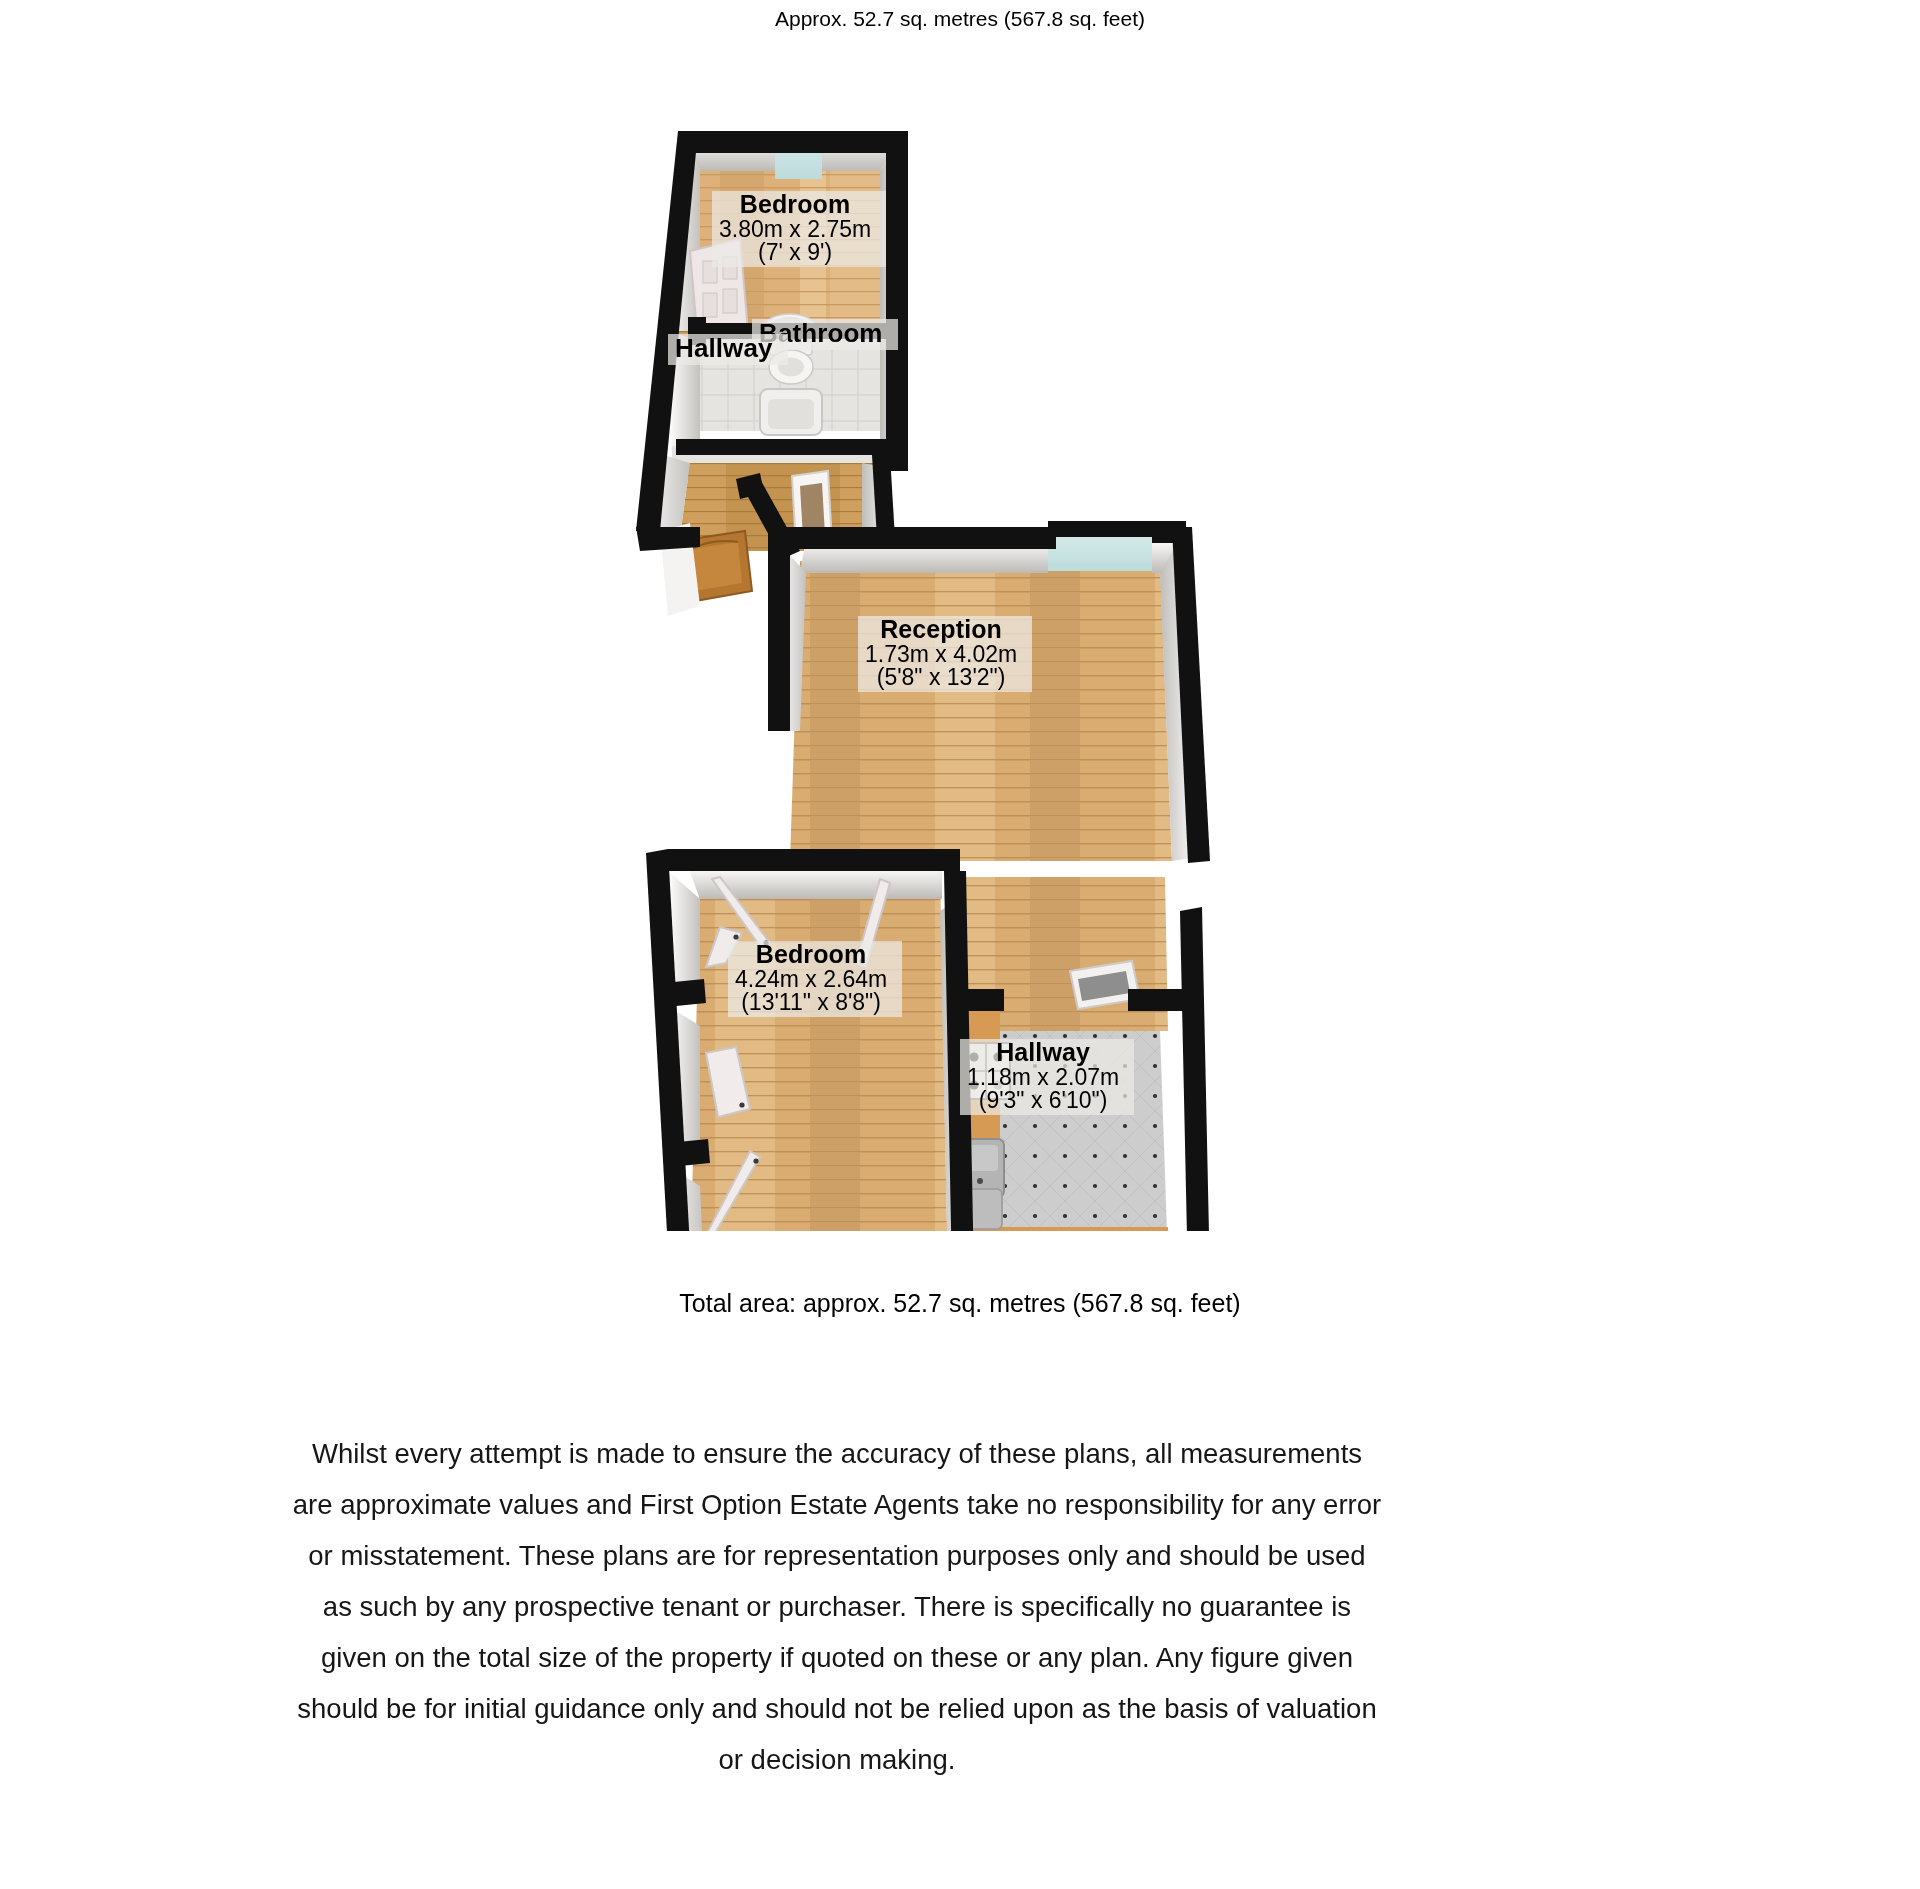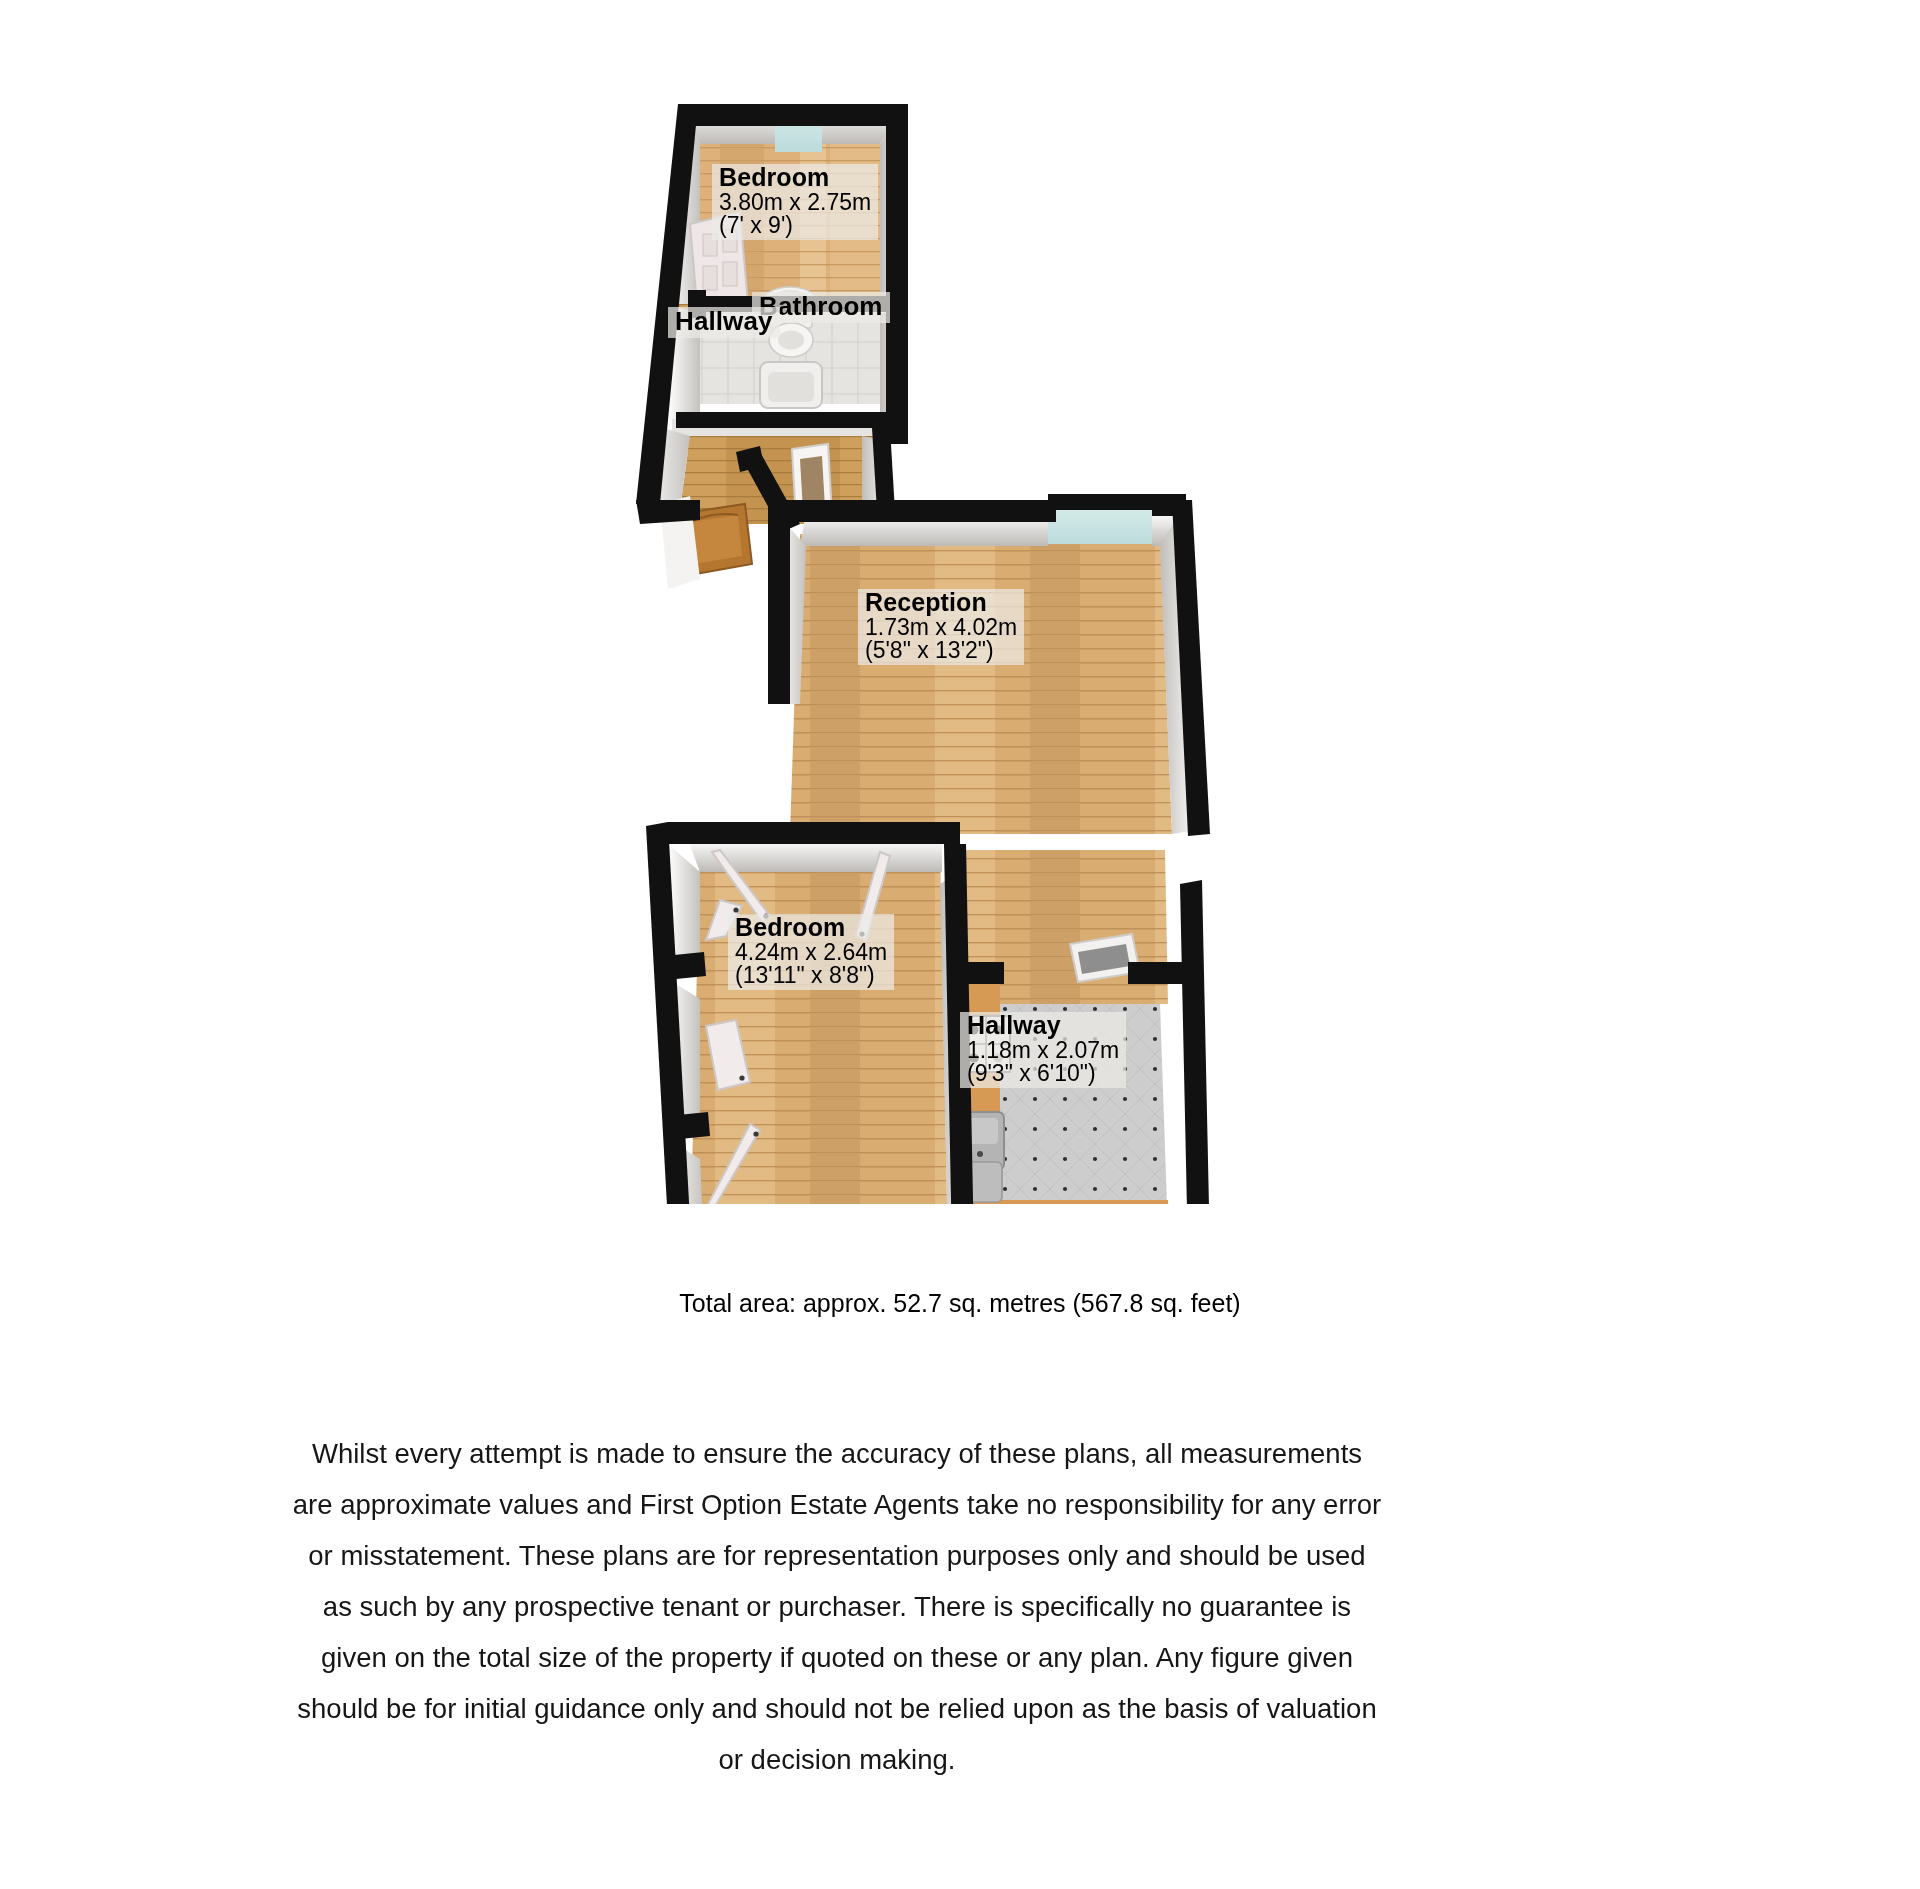--- a/index.html
+++ b/index.html
@@ -44,22 +44,23 @@
   }
   #plan-svg {
     position: absolute;
     left: 0;
     top: 0;
   }
 
   
   .room-label {
     position: absolute;
+    text-align: center;
     background: rgba(236, 234, 230, 0.72);
-    padding: 1px 7px 3px 7px;
+    padding: 1px 15px 3px 7px;
     line-height: 1.02;
     white-space: nowrap;
     pointer-events: none;
   }
   .room-label .rl-name {
     display: block;
     font-size: 25px;
     font-weight: bold;
     letter-spacing: 0.1px;
   }
@@ -97,20 +98,21 @@
     font-size: 27.5px;
     line-height: 51px;
     color: #161616;
     text-align: center;
   }
 </style>
 </head>
 <body>
 
 <div id="header">
+  <div id="plan-subtitle">Approx.  52.7 sq. metres (567.8 sq. feet)</div>
 </div>
 
 <div id="plan-stage">
 
   <svg id="plan-svg" width="1920" height="1200" viewBox="0 0 1920 1200">
     <defs>
 
       <pattern id="woodLight" width="200" height="13" patternUnits="userSpaceOnUse">
         <rect width="200" height="13" fill="#ddb179"></rect>
         <rect width="200" height="1.4" fill="#c89a60" y="0"></rect>

